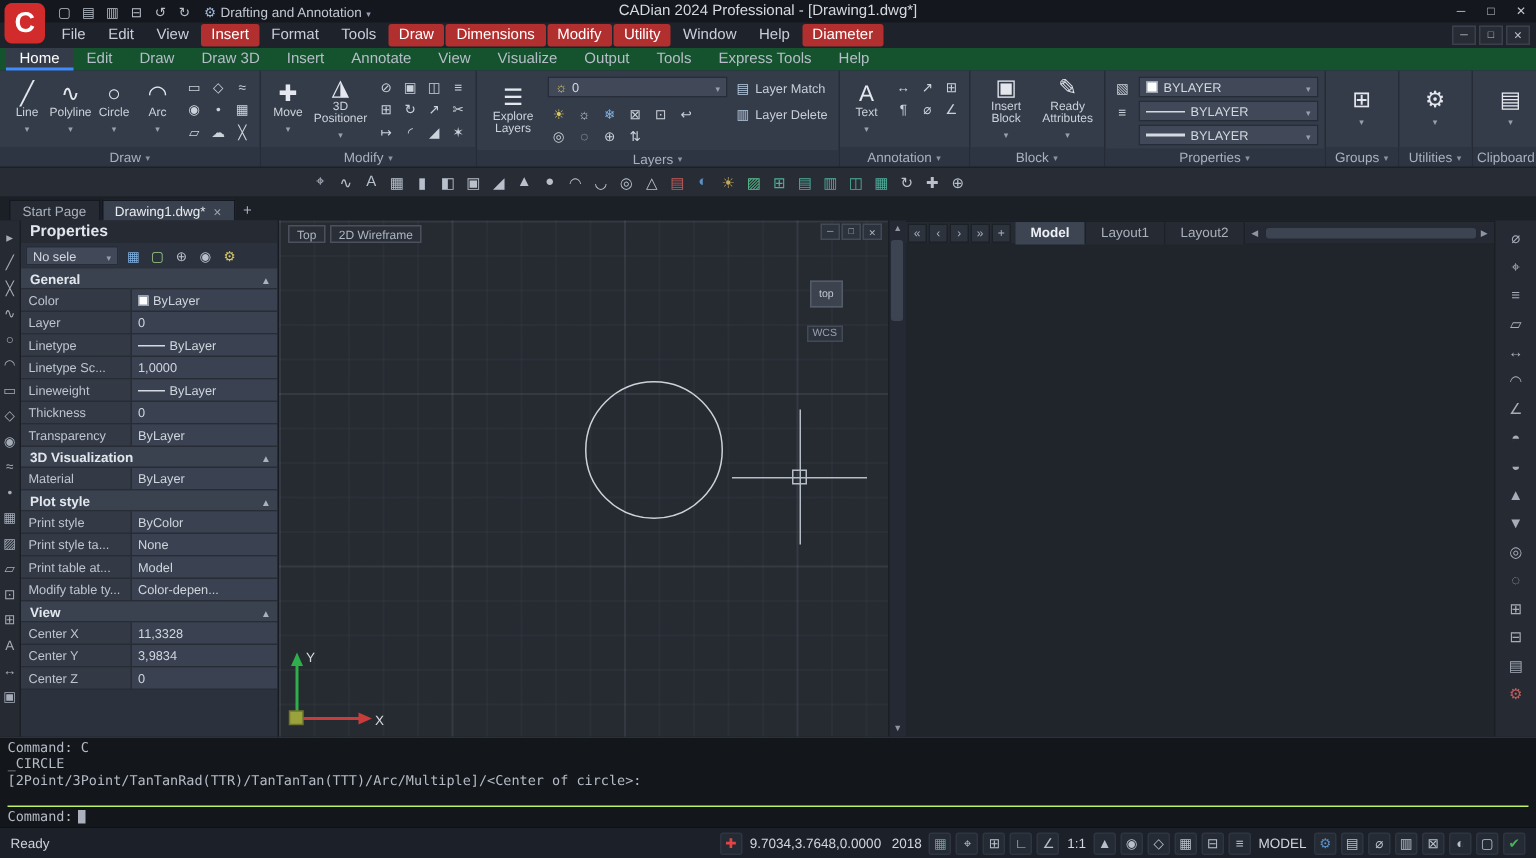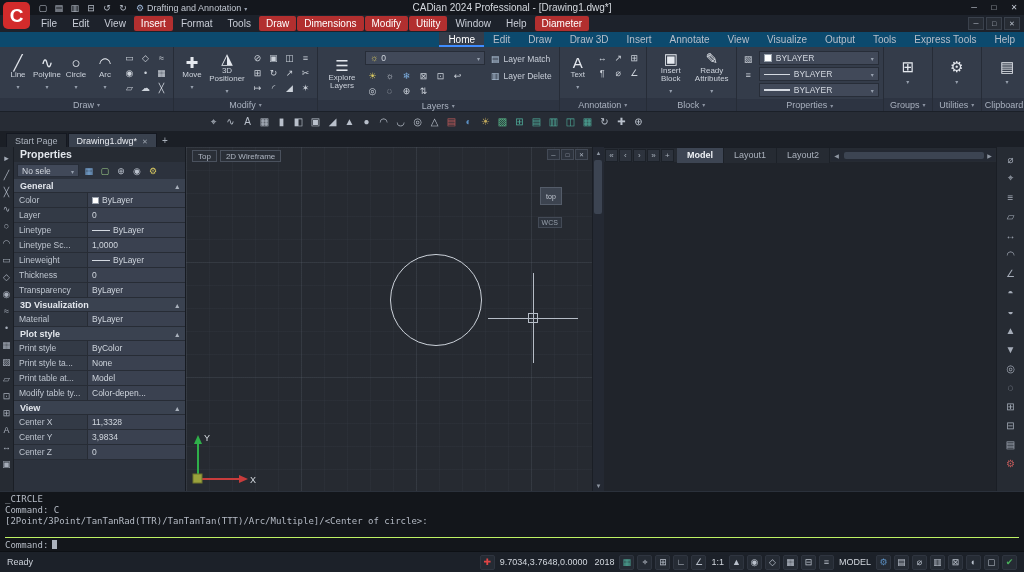--- a/index.html
+++ b/index.html
@@ -24,21 +24,21 @@
 
   
   .menubar{height:17px;background:#1d222b;display:flex;align-items:center;padding-left:34px;}
   .menus{display:flex;align-items:flex-start;gap:1px;}
   .menu-item{padding:2px 7px;font-size:10px;color:#c9ced8;border-radius:2px;}
   .menu-item.accent{background:#b22f2f;color:#ffffff;}
   .child-btns{margin-left:auto;display:flex;gap:2px;padding-right:4px;}
   .child-btn{width:16px;height:13px;background:#272c34;border:1px solid #3a414c;display:flex;align-items:center;justify-content:center;font-size:7px;color:#b9c0cb;}
 
   
-  .ribbon-tabbar{height:15px;background:#0c4a6e;display:flex;align-items:stretch;padding-left:4px;justify-content:flex-end;}
+  .ribbon-tabbar{height:15px;background:#14532d;display:flex;align-items:stretch;padding-left:4px;}
   .rtabs{display:flex;align-items:stretch;}
   .ribbon-tab{padding:0 9px;display:flex;align-items:center;font-size:10px;color:#b7bec9;position:relative;}
   .ribbon-tab.active{background:#343c4a;color:#ffffff;}
   .ribbon-tab.active::after{content:"";position:absolute;left:0;right:0;bottom:0;height:2px;background:#3f8cff;}
 
   
   .ribbon{height:64px;background:#343c4a;display:flex;align-items:stretch;overflow:hidden;}
   .panel{display:flex;flex-direction:column;border-right:1px solid #262c37;}
   .panel-content{flex:1;display:flex;align-items:stretch;gap:3px;padding:2px 4px;}
   .panel-content.center{justify-content:center;align-items:center;}
@@ -943,23 +943,23 @@
         <span class="rs-icon">▤</span>
 
         <span class="rs-icon" style="color: rgb(194, 91, 91);">⚙</span>
       </div>
 
   </div>
 
   <div class="cmd">
     <div class="cmd-lines">
 
+        <div class="cmd-line">Command: C</div>
+
         <div class="cmd-line">_CIRCLE</div>
-
-        <div class="cmd-line">Command: C</div>
 
         <div class="cmd-line">[2Point/3Point/TanTanRad(TTR)/TanTanTan(TTT)/Arc/Multiple]/&lt;Center of circle&gt;:</div>
 
       </div>
     <div class="cmd-prompt-row">
       <span>Command:</span>
       <span class="cursor"></span>
     </div>
   </div>
 

